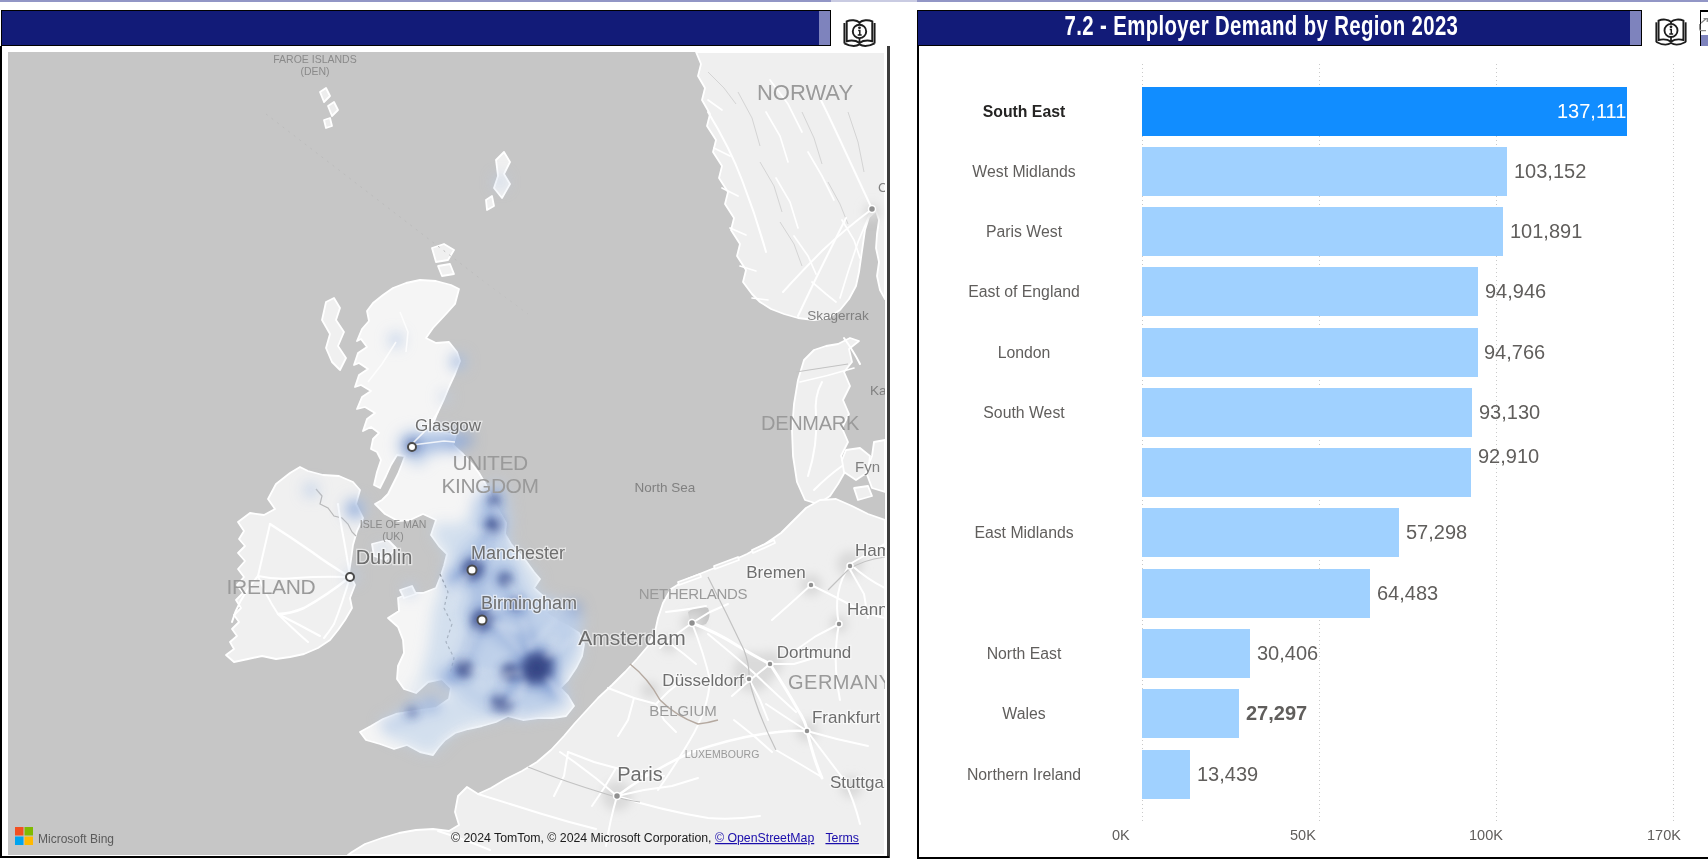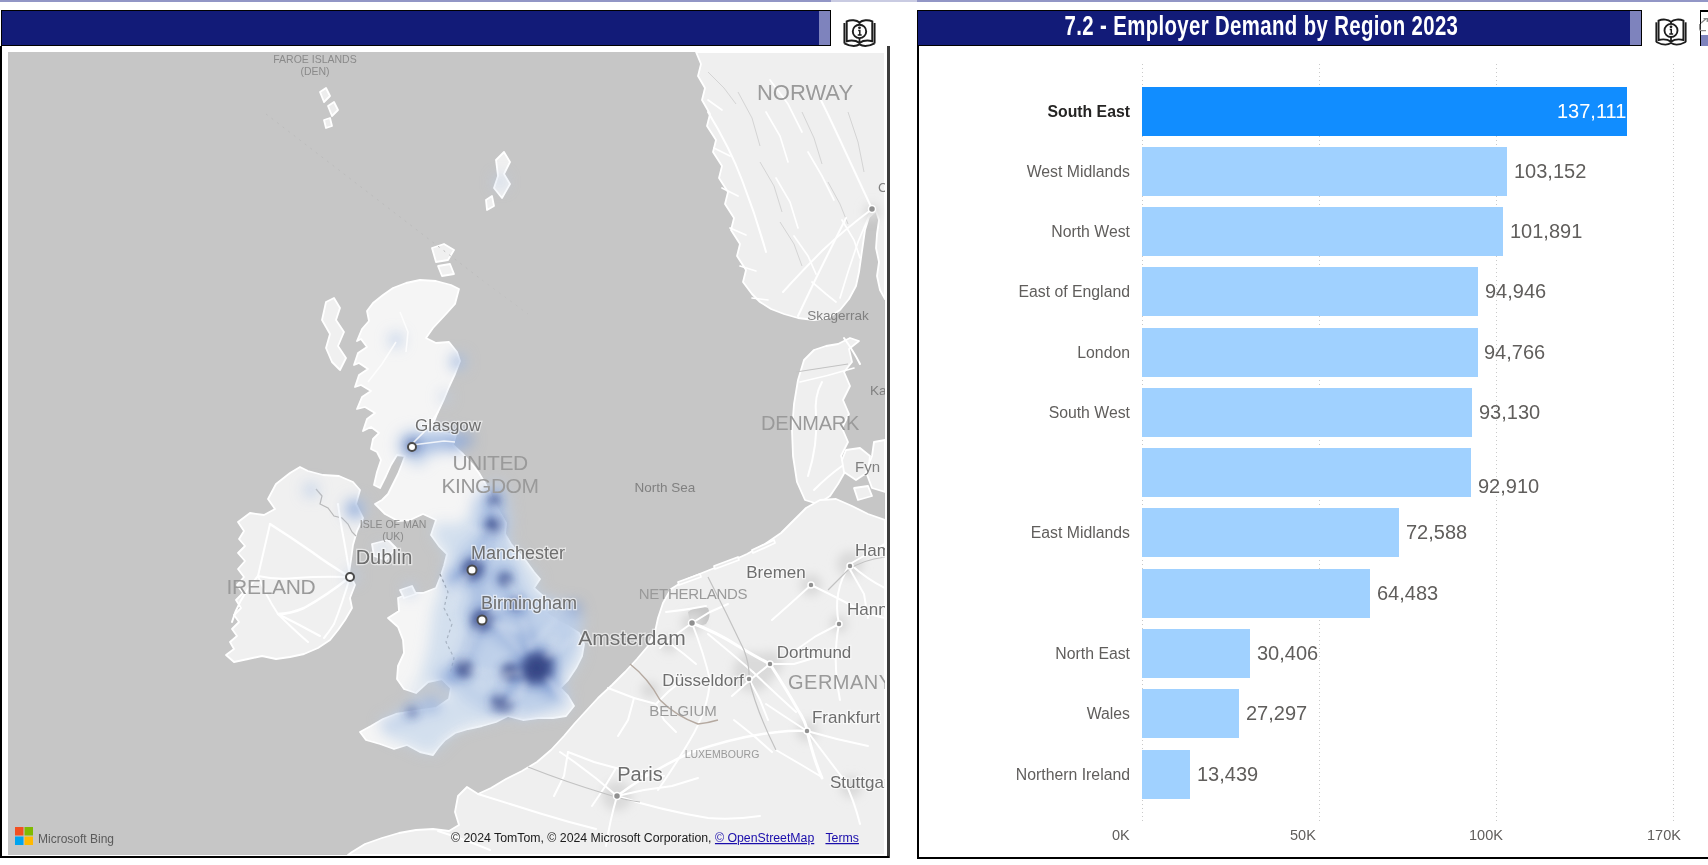--- a/index.html
+++ b/index.html
@@ -9,21 +9,21 @@
   
   .tbar{position:absolute;top:10px;height:36px;background:#121b78;border:1px solid #000;box-sizing:border-box;}
   .tbar .endcap{position:absolute;right:0;top:0;bottom:0;width:11px;background:#7e83bd;}
   .ttext{position:absolute;top:10px;height:36px;line-height:31px;color:#ffffff;text-align:center;
          font-size:28px;font-weight:bold;white-space:nowrap;}
   .ttext span{display:inline-block;transform:scaleX(0.728);transform-origin:50% 50%;letter-spacing:0.5px;}
   
   .gridline{position:absolute;width:1px;background-image:repeating-linear-gradient(to bottom,#c9c9c9 0 1px,transparent 1px 4px);}
   .bar{position:absolute;height:49px;background:#a0d1ff;}
   .bar.sel{background:#118dff;}
-  .catlab{position:absolute;width:212px;text-align:right;font-size:15.8px;color:#605e5c;line-height:49px;height:49px;white-space:nowrap;}
+  .catlab{position:absolute;width:212px;text-align:center;font-size:15.8px;color:#605e5c;line-height:49px;height:49px;white-space:nowrap;}
   .catlab.sel{color:#252423;font-weight:bold;}
   .vallab{position:absolute;font-size:20px;color:#605e5c;line-height:49px;height:49px;white-space:nowrap;}
   .axlab{position:absolute;top:827px;width:60px;text-align:left;font-size:14.5px;color:#605e5c;}
 </style>
 </head>
 <body>
 <div id="page">
 
   <div class="abs" style="left:0;top:0;width:1708px;height:2px;background:#9296c6;"></div>
   <div class="abs" style="left:831px;top:0;width:86px;height:2px;background:#c9cbe2;"></div>
@@ -480,40 +480,40 @@
   <div class="bar" style="left:1142px;top:387.9px;width:329.7px;"></div>
   <div class="bar" style="left:1142px;top:448.1px;width:328.9px;"></div>
   <div class="bar" style="left:1142px;top:508.4px;width:257px;"></div>
   <div class="bar" style="left:1142px;top:568.7px;width:228.3px;"></div>
   <div class="bar" style="left:1142px;top:628.9px;width:107.6px;"></div>
   <div class="bar" style="left:1142px;top:689.2px;width:96.6px;"></div>
   <div class="bar" style="left:1142px;top:749.5px;width:47.6px;"></div>
 
   <div class="catlab sel" style="left:918px;top:86.5px;">South East</div>
   <div class="catlab" style="left:918px;top:146.8px;">West Midlands</div>
-  <div class="catlab" style="left:918px;top:207px;">North West</div>
+  <div class="catlab" style="left:918px;top:207px;">Paris West</div>
   <div class="catlab" style="left:918px;top:267.3px;">East of England</div>
   <div class="catlab" style="left:918px;top:327.6px;">London</div>
   <div class="catlab" style="left:918px;top:387.9px;">South West</div>
   <div class="catlab" style="left:918px;top:508.4px;">East Midlands</div>
   <div class="catlab" style="left:918px;top:628.9px;">North East</div>
   <div class="catlab" style="left:918px;top:689.2px;">Wales</div>
   <div class="catlab" style="left:918px;top:749.5px;">Northern Ireland</div>
 
   <div class="vallab" style="left:1557px;top:86.5px;color:#ffffff;">137,111</div>
   <div class="vallab" style="left:1514px;top:146.8px;">103,152</div>
   <div class="vallab" style="left:1510px;top:207px;">101,891</div>
   <div class="vallab" style="left:1485px;top:267.3px;">94,946</div>
   <div class="vallab" style="left:1484px;top:327.6px;">94,766</div>
   <div class="vallab" style="left:1479px;top:387.9px;">93,130</div>
-  <div class="vallab" style="left:1478px;top:462px;">92,910</div>
-  <div class="vallab" style="left:1406px;top:508.4px;">72,588</div>
+  <div class="vallab" style="left:1478px;top:432px;">92,910</div>
+  <div class="vallab" style="left:1406px;top:508.4px;">57,298</div>
   <div class="vallab" style="left:1377px;top:568.7px;">64,483</div>
   <div class="vallab" style="left:1257px;top:628.9px;">30,406</div>
-  <div class="vallab" style="left:1246px;top:689.2px;">27,297</div>
+  <div class="vallab" style="left:1246px;top:689.2px;font-weight:bold;">27,297</div>
   <div class="vallab" style="left:1197px;top:749.5px;">13,439</div>
 
   <div class="axlab" style="left:1112px;">0K</div>
   <div class="axlab" style="left:1290px;">50K</div>
   <div class="axlab" style="left:1469px;">100K</div>
   <div class="axlab" style="left:1647px;">170K</div>
 
   <div class="abs" style="left:1699.5px;top:10px;width:8.5px;height:1.5px;background:#000;"></div>
   <div class="abs" style="left:1699.5px;top:10px;width:1.5px;height:36px;background:#000;"></div>
   <div class="abs" style="left:1701px;top:34.5px;width:7px;height:11.5px;background:#7e83bd;"></div>

